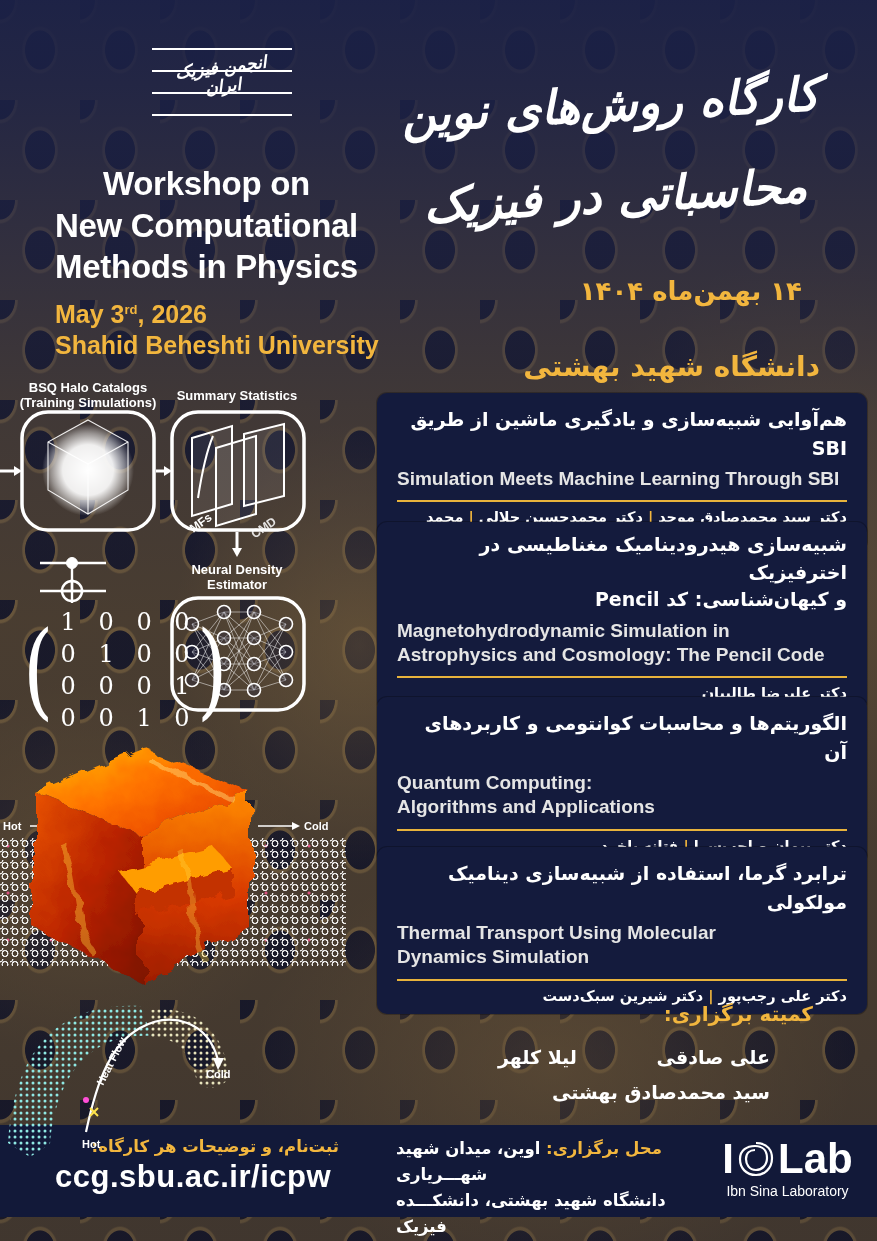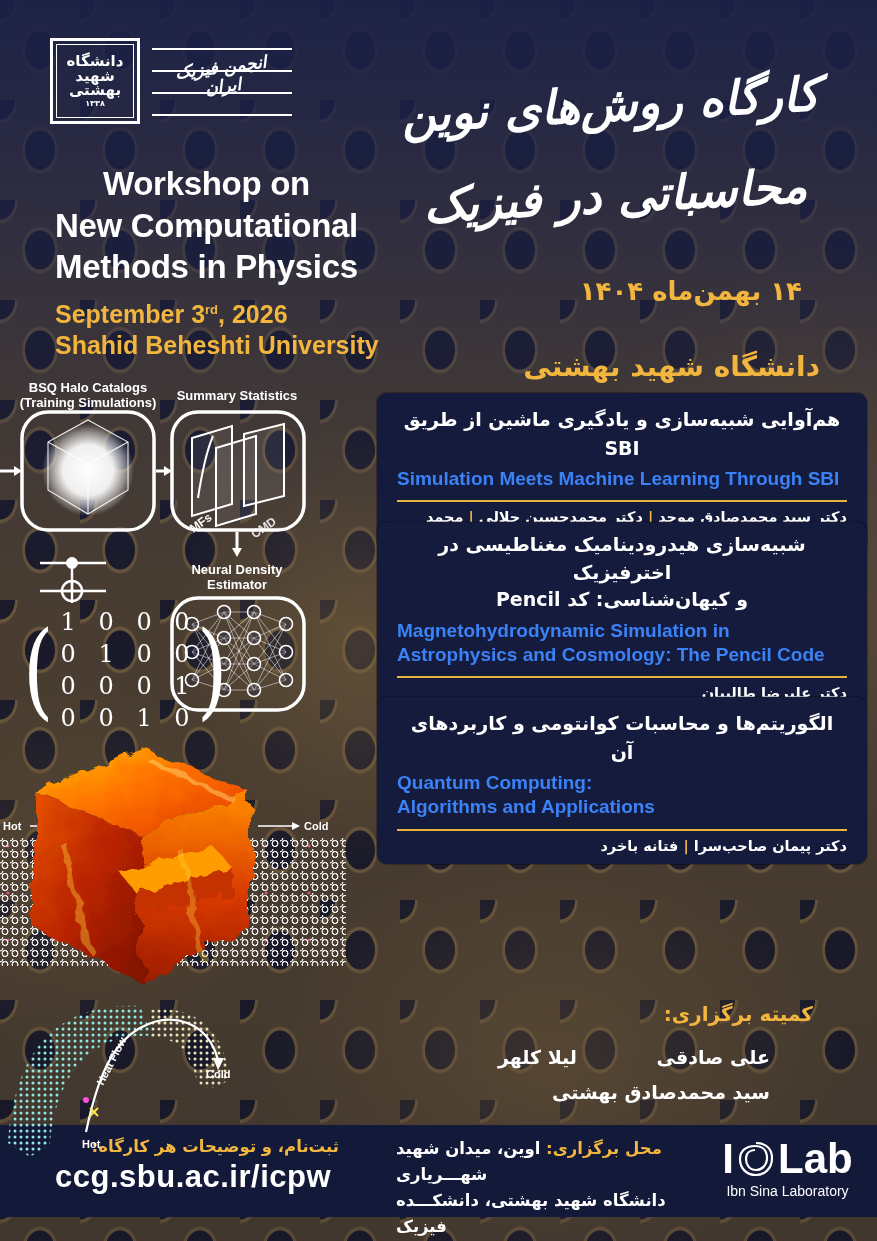--- a/index.html
+++ b/index.html
@@ -74,22 +74,22 @@
   .cube text{font-family:"Liberation Sans",sans-serif; font-weight:700; font-size:11px; fill:#fff;}
   .cube .hline{stroke:#fff; stroke-width:1.6;}
 
   
   .tube{left:0; top:978px; z-index:6;}
   .tube text{font-family:"Liberation Sans",sans-serif; font-weight:700; font-size:11px; fill:#fff;}
 
   
   .card{left:377px; width:490px; background:#141b3d; border-radius:10px; padding:12px 20px 10px;
     box-sizing:border-box; z-index:3; box-shadow:0 0 0 1px rgba(0,0,0,.25);}
-  .card .tfa{direction:rtl; text-align:center; font-size:19px; font-weight:700; line-height:1.5; white-space:pre-line;}
-  .card .ten{color:#3b82f6; font-family:"Liberation Sans",sans-serif; font-weight:700; font-size:19px;
+  .card .tfa{direction:rtl; text-align:right; font-size:19px; font-weight:700; line-height:1.5; white-space:pre-line;}
+  .card .ten{color:#e5e5e5; font-family:"Liberation Sans",sans-serif; font-weight:700; font-size:19px;
     line-height:1.28; margin-top:5px; white-space:pre-line;}
   .card .div{border:none; border-top:2px solid #e8b33c; margin:9px 0 7px;}
   .card .spk{direction:rtl; text-align:right; font-size:14.5px; font-weight:700;}
   .card .spk .sep{color:#f2b63e; padding:0 5px;}
   .c1{top:393px; min-height:112px;}
   .c2{top:522px; min-height:158px; padding-top:9px;}
   .c2 .tfa{line-height:1.45;}
   .c3{top:697px; min-height:133px;}
   .c4{top:847px; min-height:138px;}
 
@@ -109,41 +109,33 @@
   .islab{position:absolute; right:12px; top:12px; width:155px; text-align:center;}
   .islab-row{display:flex; align-items:center; justify-content:center; gap:2px;
     font-family:"Liberation Sans",sans-serif; font-weight:700; font-size:42px; line-height:44px;}
   .islab-sub{font-family:"Liberation Sans",sans-serif; font-size:14px; margin-top:2px;}
 </style>
 </head>
 <body>
 
 <div class="poster">
 
-  <div class="abs seal">
-    <div class="seal-inner">
-      <span>دانشگاه</span>
-      <span>شهید</span>
-      <span>بهشتی</span>
-      <span class="seal-year">۱۳۳۸</span>
-    </div>
-  </div>
 
   <div class="abs psi">
     <div class="bar" style="top:4px"></div>
     <div class="bar" style="top:26px"></div>
     <div class="bar" style="top:48px"></div>
     <div class="bar" style="top:70px"></div>
     <div class="psi-script">انجمن فیزیک ایران</div>
   </div>
 
   <div class="abs title-en pre">Workshop on
 New Computational
 Methods in Physics</div>
-  <div class="abs date-en gold"><span>September 3</span><sup>rd</sup><span>, 2026</span></div>
+  <div class="abs date-en gold"><span>May 3</span><sup>rd</sup><span>, 2026</span></div>
   <div class="abs venue-en gold">Shahid Beheshti University</div>
 
   <div class="abs title-fa1 rtl">کارگاه روش‌های نوین</div>
   <div class="abs title-fa2 rtl">محاسباتی در فیزیک</div>
   <div class="abs date-fa gold rtl">۱۴ بهمن‌ماه ۱۴۰۴</div>
   <div class="abs venue-fa gold rtl">دانشگاه شهید بهشتی</div>
 
   <svg class="abs flow" width="360" height="340" viewBox="0 0 360 340">
     <defs>
       <radialGradient id="halo" cx="50%" cy="50%" r="50%">
@@ -348,20 +340,27 @@
     <hr class="div">
     <div class="spk"><span>دکتر علیرضا طالبیان</span></div>
   </div>
   <div class="abs card c3">
     <div class="tfa">الگوریتم‌ها و محاسبات کوانتومی و کاربردهای آن</div>
     <div class="ten">Quantum Computing:
 Algorithms and Applications</div>
     <hr class="div">
     <div class="spk"><span>دکتر پیمان صاحب‌سرا</span><span class="sep">|</span><span>فتانه باخرد</span></div>
   </div>
+  <div class="abs card c4">
+    <div class="tfa">ترابرد گرما، استفاده از شبیه‌سازی دینامیک مولکولی</div>
+    <div class="ten">Thermal Transport Using Molecular
+Dynamics Simulation</div>
+    <hr class="div">
+    <div class="spk"><span>دکتر علی رجب‌پور</span><span class="sep">|</span><span>دکتر شیرین سبک‌دست</span></div>
+  </div>
 
   <div class="abs com-head gold rtl">کمیته برگزاری:</div>
   <div class="abs com-col com-a rtl">
     <div>علی صادقی</div>
     <div>سید محمدصادق بهشتی</div>
   </div>
   <div class="abs com-col com-b rtl">
     <div>لیلا کلهر</div>
   </div>
 

